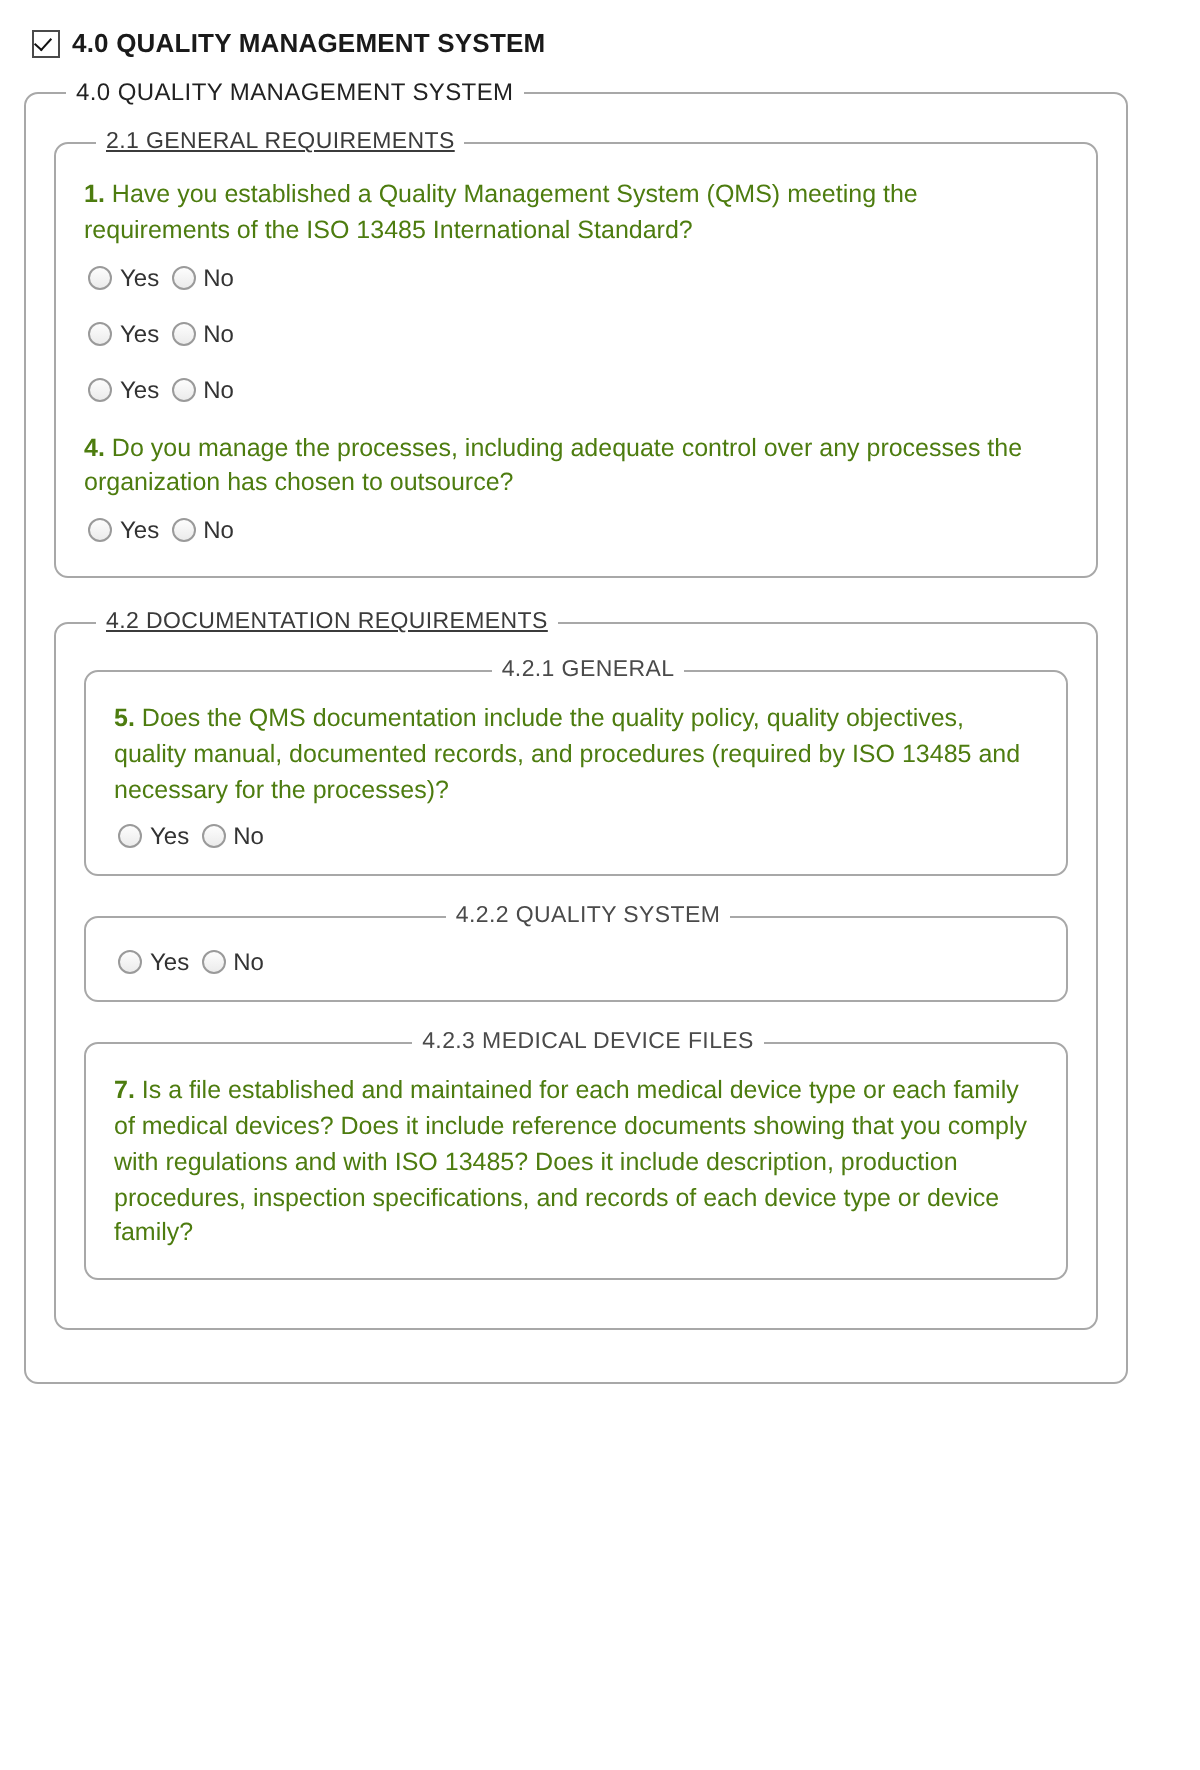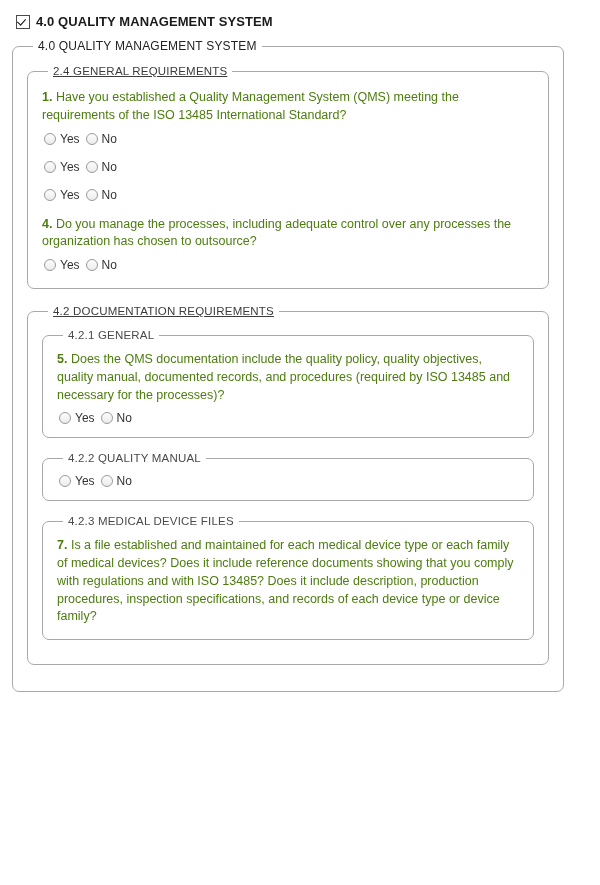--- a/index.html
+++ b/index.html
@@ -73,20 +73,21 @@
   fieldset.box.level2 {
     margin: 0 0 16px 0;
   }
   fieldset.box.level3 {
     margin: 0 0 14px 0;
     padding: 10px 14px 6px 14px;
   }
   fieldset.box.level3 > legend {
     text-decoration: none;
     color: #4a4a4a;
+    text-align: center;
   }
   fieldset.box.outer > legend {
     text-decoration: none;
     font-size: 12px;
     color: #222222;
     font-weight: normal;
   }
   .outer {
     padding: 14px 12px 2px 12px;
   }
@@ -140,21 +141,21 @@
 
   <div class="doc-header">
     <span class="cb"></span>
     <span class="title">4.0 QUALITY MANAGEMENT SYSTEM</span>
   </div>
 
   <fieldset class="box outer">
     <legend>4.0 QUALITY MANAGEMENT SYSTEM</legend>
 
     <fieldset class="box level2">
-      <legend>2.4 GENERAL REQUIREMENTS</legend>
+      <legend>2.1 GENERAL REQUIREMENTS</legend>
 
       <div class="question">
         <p class="q-text">
           <b>1.</b>
           <span>Have you established a Quality Management System (QMS) meeting the requirements of the ISO 13485 International Standard?</span>
         </p>
         <div class="answers">
           <label class="opt">
             <span class="radio"></span>
             <span>Yes</span>
@@ -227,21 +228,21 @@
             </label>
             <label class="opt">
               <span class="radio"></span>
               <span>No</span>
             </label>
           </div>
         </div>
       </fieldset>
 
       <fieldset class="box level3">
-        <legend>4.2.2 QUALITY MANUAL</legend>
+        <legend>4.2.2 QUALITY SYSTEM</legend>
         <div class="question">
           <div class="answers">
             <label class="opt">
               <span class="radio"></span>
               <span>Yes</span>
             </label>
             <label class="opt">
               <span class="radio"></span>
               <span>No</span>
             </label>

